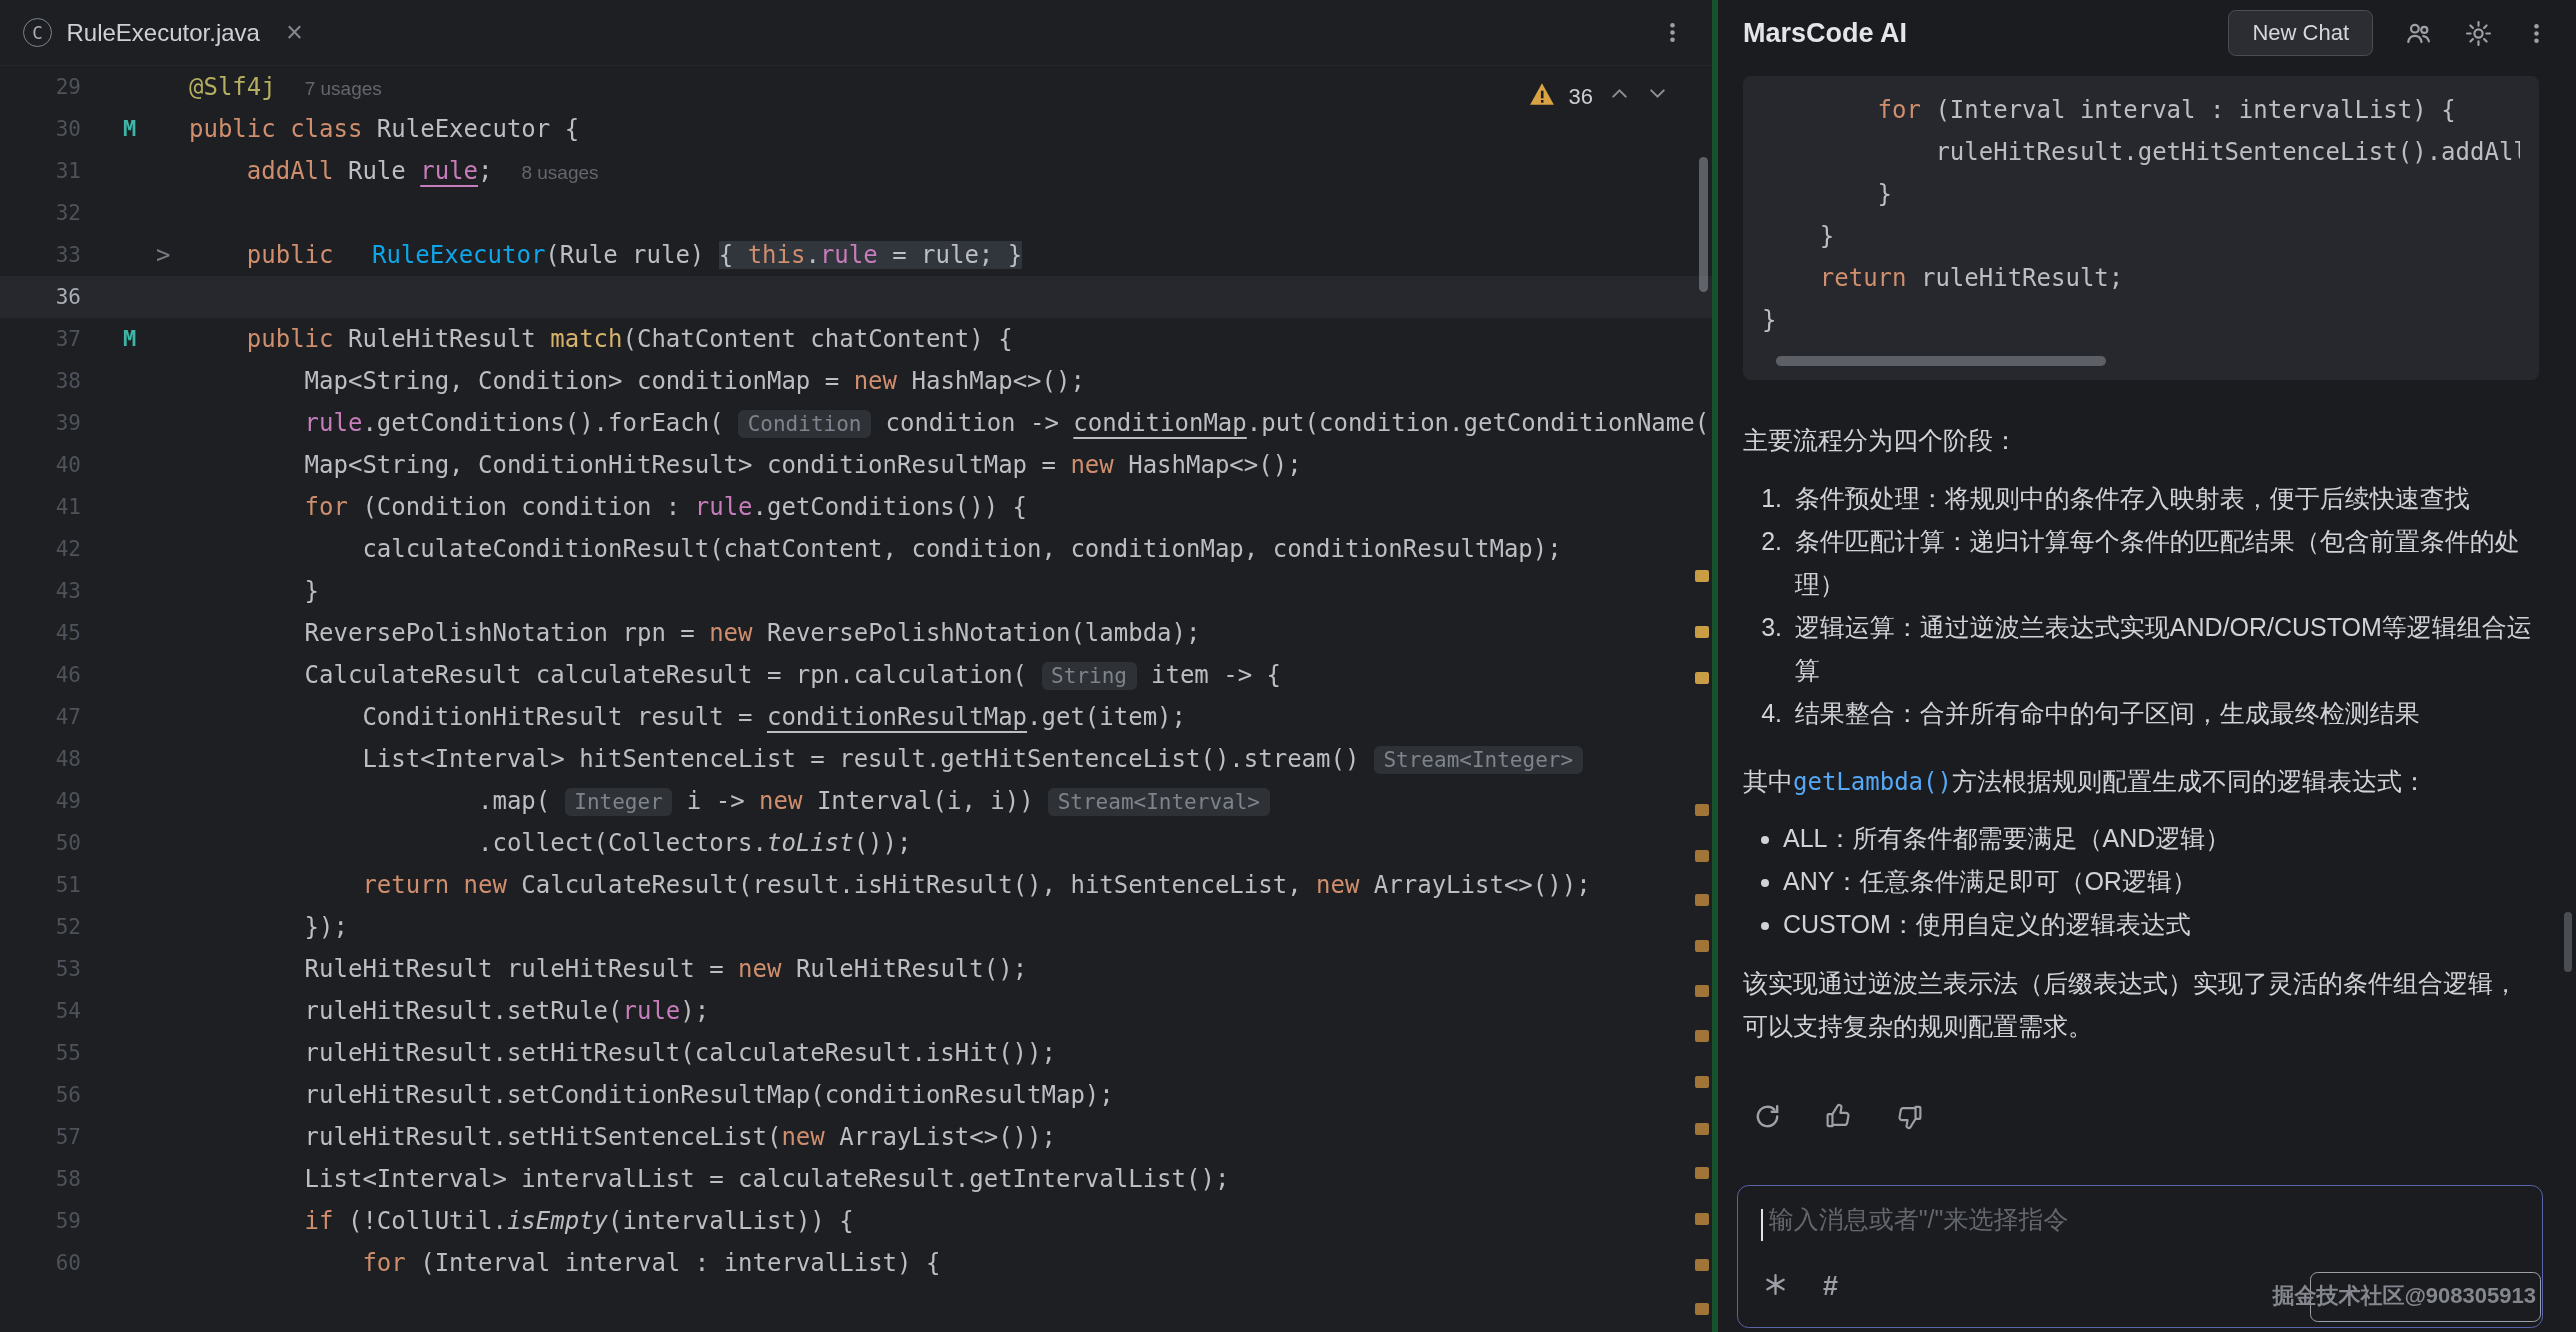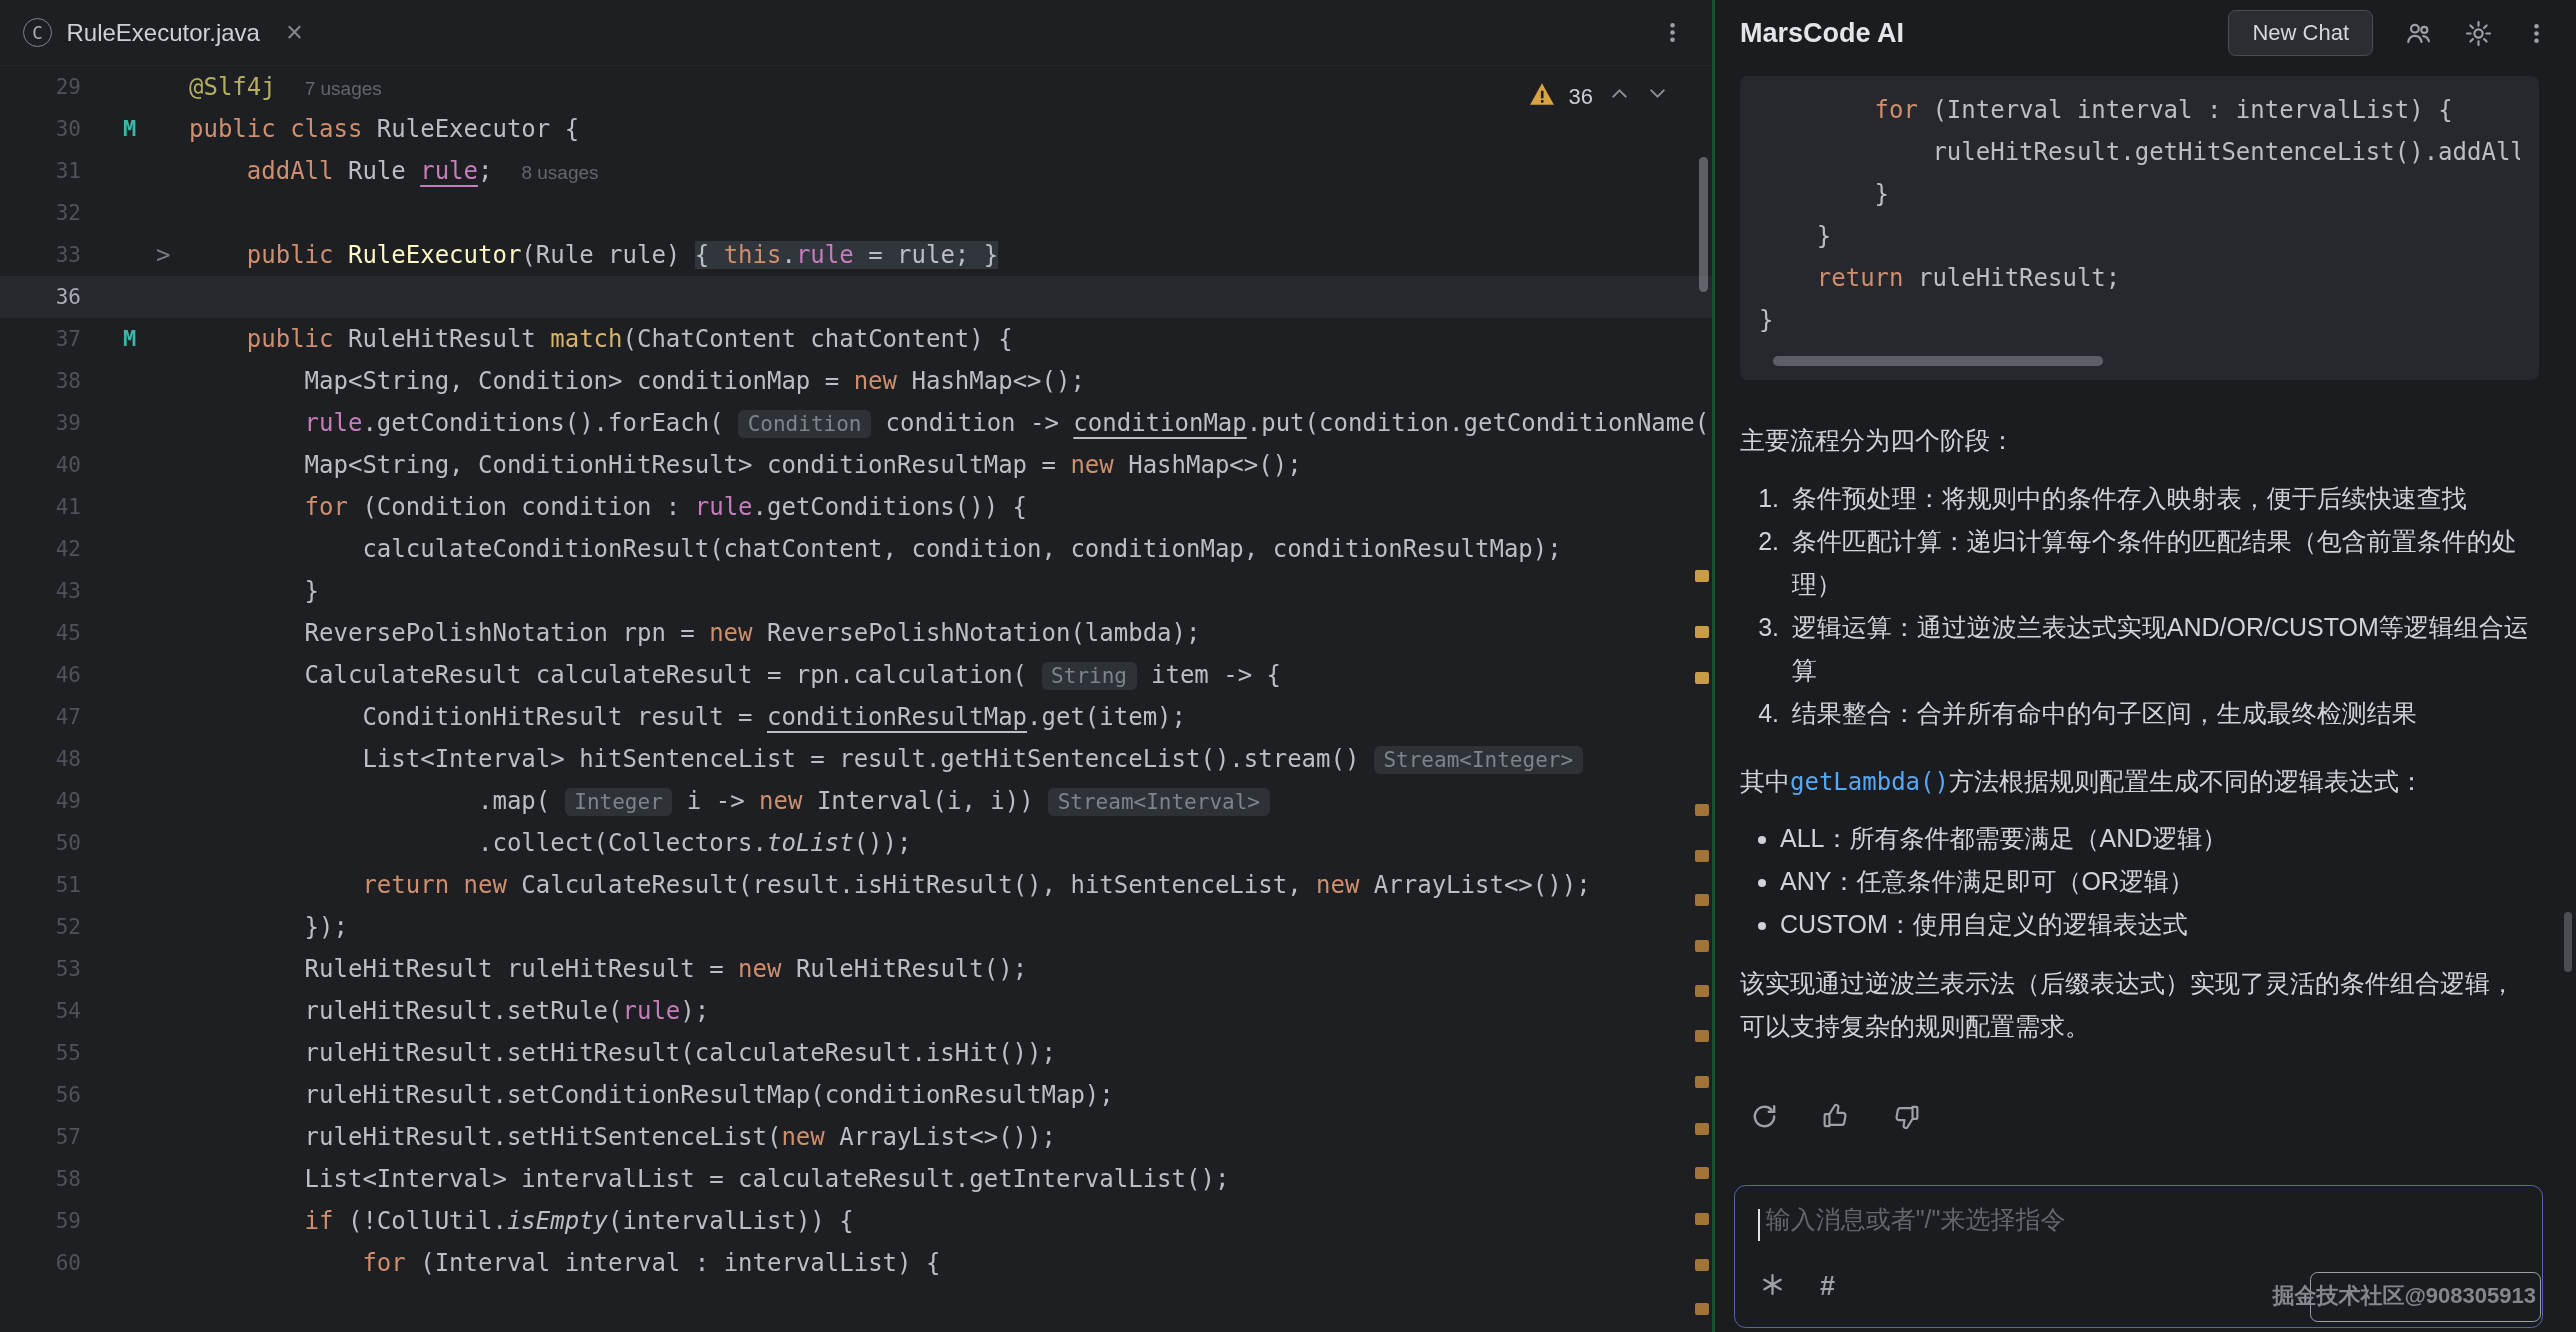--- a/index.html
+++ b/index.html
@@ -27,37 +27,37 @@
           font-family:"DejaVu Sans Mono",monospace; }
   .lnum.cur { color:#a9adb5; }
   .gslot { width:108px; flex:none; position:relative; }
   .gico { position:absolute; left:42px; top:0; color:#3db6a8; font-weight:bold; font-size:22px; }
   .gfold { position:absolute; left:75px; top:0; color:#767b83; font-size:24px; }
   .codeln { flex:1; overflow:hidden; color:#bcbec4; }
   .sg-t { color:#bcbec4; }
   .sg-k { color:#cf8e6d; }
   .sg-a { color:#b3ae60; }
   .sg-f { color:#c77dbb; }
-  .sg-c { color:#fef9c3; }
+  .sg-c { color:#0ea5e9;margin-left:24px; }
   .sg-m { color:#d8b36c; }
   .sg-i { font-style:italic; }
   .sg-u { text-decoration:underline; text-underline-offset:5.8px; }
   .sg-bg { background:#31353c; }
   .sg-h { background:#2e3136; color:#7e838c; border-radius:5.8px; padding:1.9px 9.6px; font-size:21px; }
   .sg-v { color:#63666d; font-size:19px; font-family:"Liberation Sans",sans-serif; margin-left:29px; }
 
   .inspection { position:absolute; top:15.4px; right:42px; display:flex; align-items:center; gap:13.5px; z-index:5; }
   .inspection .count { color:#ccced3; font-size:22px; font-family:"Liberation Sans",sans-serif; }
   .error-stripe { position:absolute; top:0; right:0; width:21px; bottom:0; z-index:4; }
   .stripe-mark { position:absolute; right:2.9px; width:14.5px; height:11.6px; border-radius:1.9px; }
   .ed-scroll-thumb { position:absolute; right:3.9px; top:91px; width:9.6px; height:135px;
                      background:rgba(168,173,180,.45); border-radius:4.8px; z-index:6; }
 
   
-  .ai-pane { width:864px; height:1332px; background:#1b1c20; border-left:3px solid #14532d;
+  .ai-pane { width:864px; height:1332px; background:#1b1c20; border-left:6px solid #14532d;
              position:relative; overflow:hidden; }
   .ai-header { height:66px; display:flex; align-items:center; gap:31px; padding:0 27px 0 25px; }
   .ai-title { font-size:27px; font-weight:bold; color:#e3e5e9; margin-right:auto; }
   .new-chat-btn { background:#2b2d32; border:1px solid #4a4d53; border-radius:7.7px; color:#d5d7db;
                   font-size:22px; padding:8.7px 23px; font-family:"Liberation Sans",sans-serif; }
   .ai-body { padding:0 37px 0 25px; }
   .ai-code { background:#26282d; border-radius:7.7px; margin-top:9.6px; padding:13.5px 19px 11.6px; overflow:hidden;
              font-family:"DejaVu Sans Mono",monospace; font-size:24px; }
   .crow2 { height:42px; line-height:42px; white-space:pre; overflow:hidden; color:#bcbec4; }
   .hscroll-thumb { height:9.6px; width:330px; background:#5c5f66; border-radius:4.8px; margin:15.4px 0 1.9px 13.5px; }

